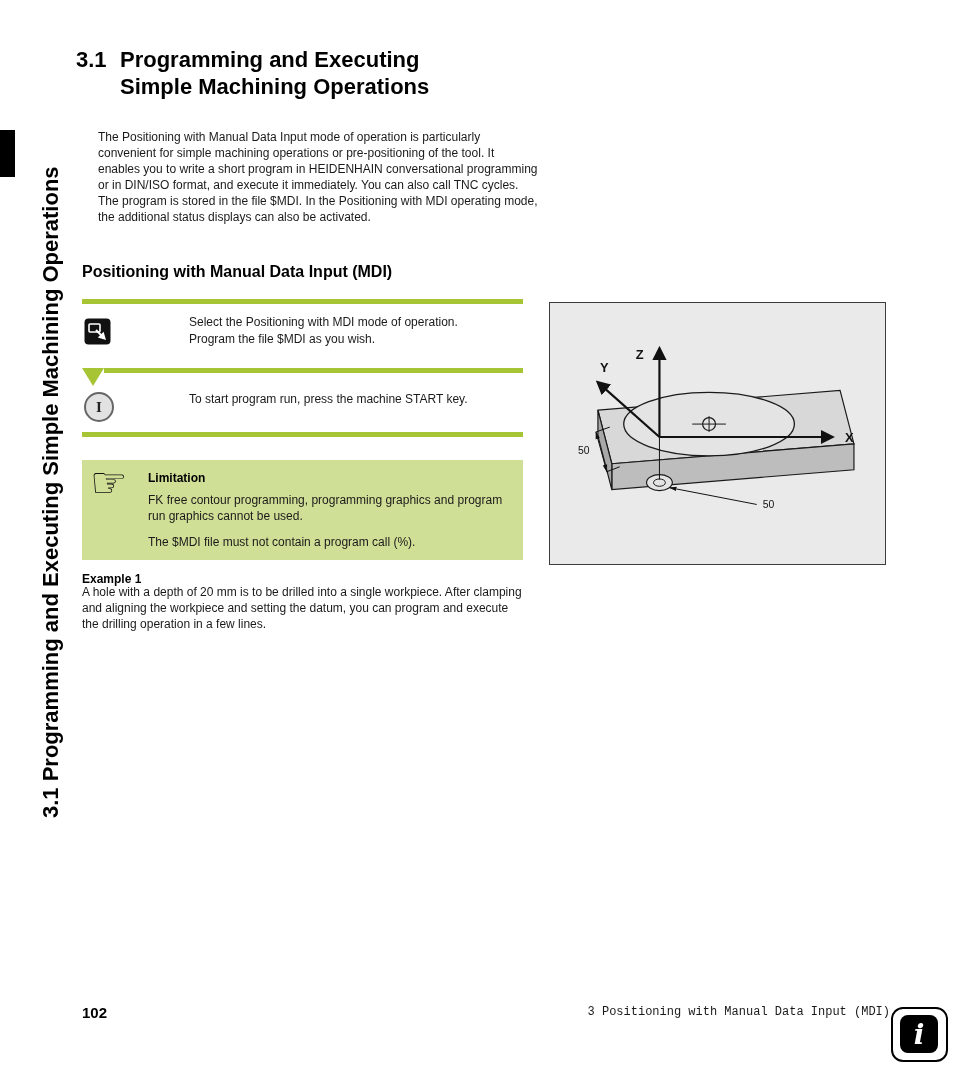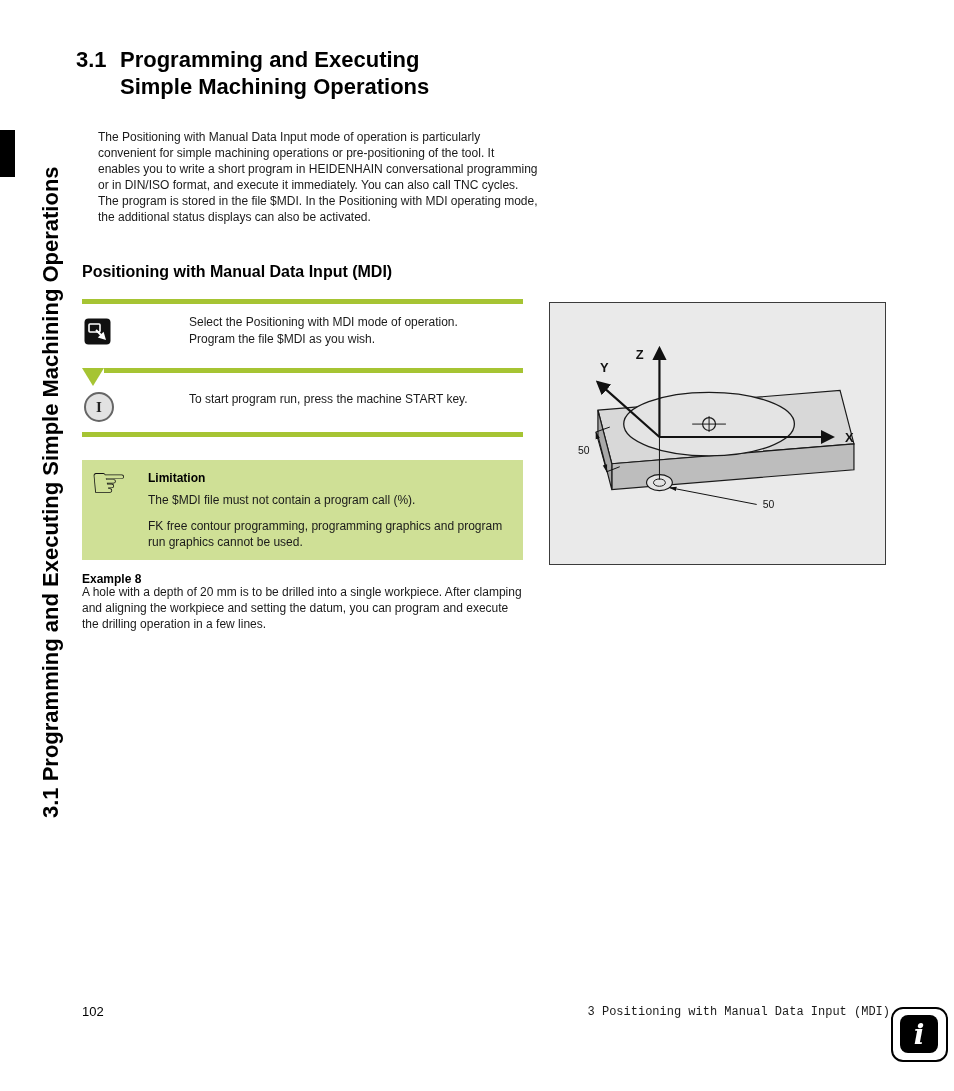--- a/index.html
+++ b/index.html
@@ -55,21 +55,21 @@
 
   .example-title { position:absolute; left:82px; top:572px; font-weight:bold; font-size:12px; color:#000; }
   .example-text { position:absolute; left:82px; top:584px; width:441px; font-size:12px; line-height:16px; }
 
   
   .figure { position:absolute; left:549px; top:302px; width:337px; height:263px; box-sizing:border-box;
             background:var(--figure-bg,#EAEAEA); border:1px solid #3c3c3c; }
   .figure svg { display:block; }
 
   
-  .page-num { position:absolute; left:82px; top:1004px; font-weight:normal; font-size:13px; color:#000; }
+  .page-num { position:absolute; left:82px; top:1004px; font-weight:bold; font-size:15px; color:#000; }
   .footer-chapter { position:absolute; right:64px; top:1005px; font-size:12px; text-align:right;font-family:Liberation Mono, monospace; }
 
   .info-box { position:absolute; left:891px; top:1007px; width:57px; height:55px; box-sizing:border-box;
               background:#fff; border:2.5px solid #000; border-radius:12px; }
   .info-inner { position:absolute; left:7px; top:6px; width:38px; height:38px; background:#000; border-radius:8px;
                 color:#fff; display:flex; align-items:center; justify-content:center;
                 font-family:"DejaVu Serif", serif; font-style:italic; font-weight:bold; font-size:28px; }
 </style>
 </head>
 <body>
@@ -111,25 +111,25 @@
   <div class="start-key">
     <span>I</span>
   </div>
   <div class="step-text step-2">To start program run, press the machine START key.</div>
 
   <div class="gbar gbar-3"></div>
 
   <div class="note-box">
     <span class="note-hand">☞</span>
     <div class="note-title">Limitation</div>
+    <div class="note-line">FK free contour programming, programming graphics and program run graphics cannot be used.</div>
     <div class="note-line">The $MDI file must not contain a program call (%).</div>
-    <div class="note-line">FK free contour programming, programming graphics and program run graphics cannot be used.</div>
   </div>
 
-  <div class="example-title">Example 8</div>
+  <div class="example-title">Example 1</div>
   <div class="example-text">A hole with a depth of 20 mm is to be drilled into a single workpiece. After clamping and aligning the workpiece and setting the datum, you can program and execute the drilling operation in a few lines.</div>
 
   <div class="figure">
     <svg viewBox="0 0 337 263" width="335" height="261" aria-hidden="true">
       <defs>
         <marker id="ax" viewBox="0 0 10 10" refX="8" refY="5" markerWidth="6.5" markerHeight="6.5" orient="auto-start-reverse">
           <path d="M0,0 L10,5 L0,10 z" fill="#111"></path>
         </marker>
         <marker id="dim" viewBox="0 0 10 10" refX="9" refY="5" markerWidth="8" markerHeight="8" orient="auto-start-reverse">
           <path d="M0,2.2 L10,5 L0,7.8 z" fill="#111"></path>

